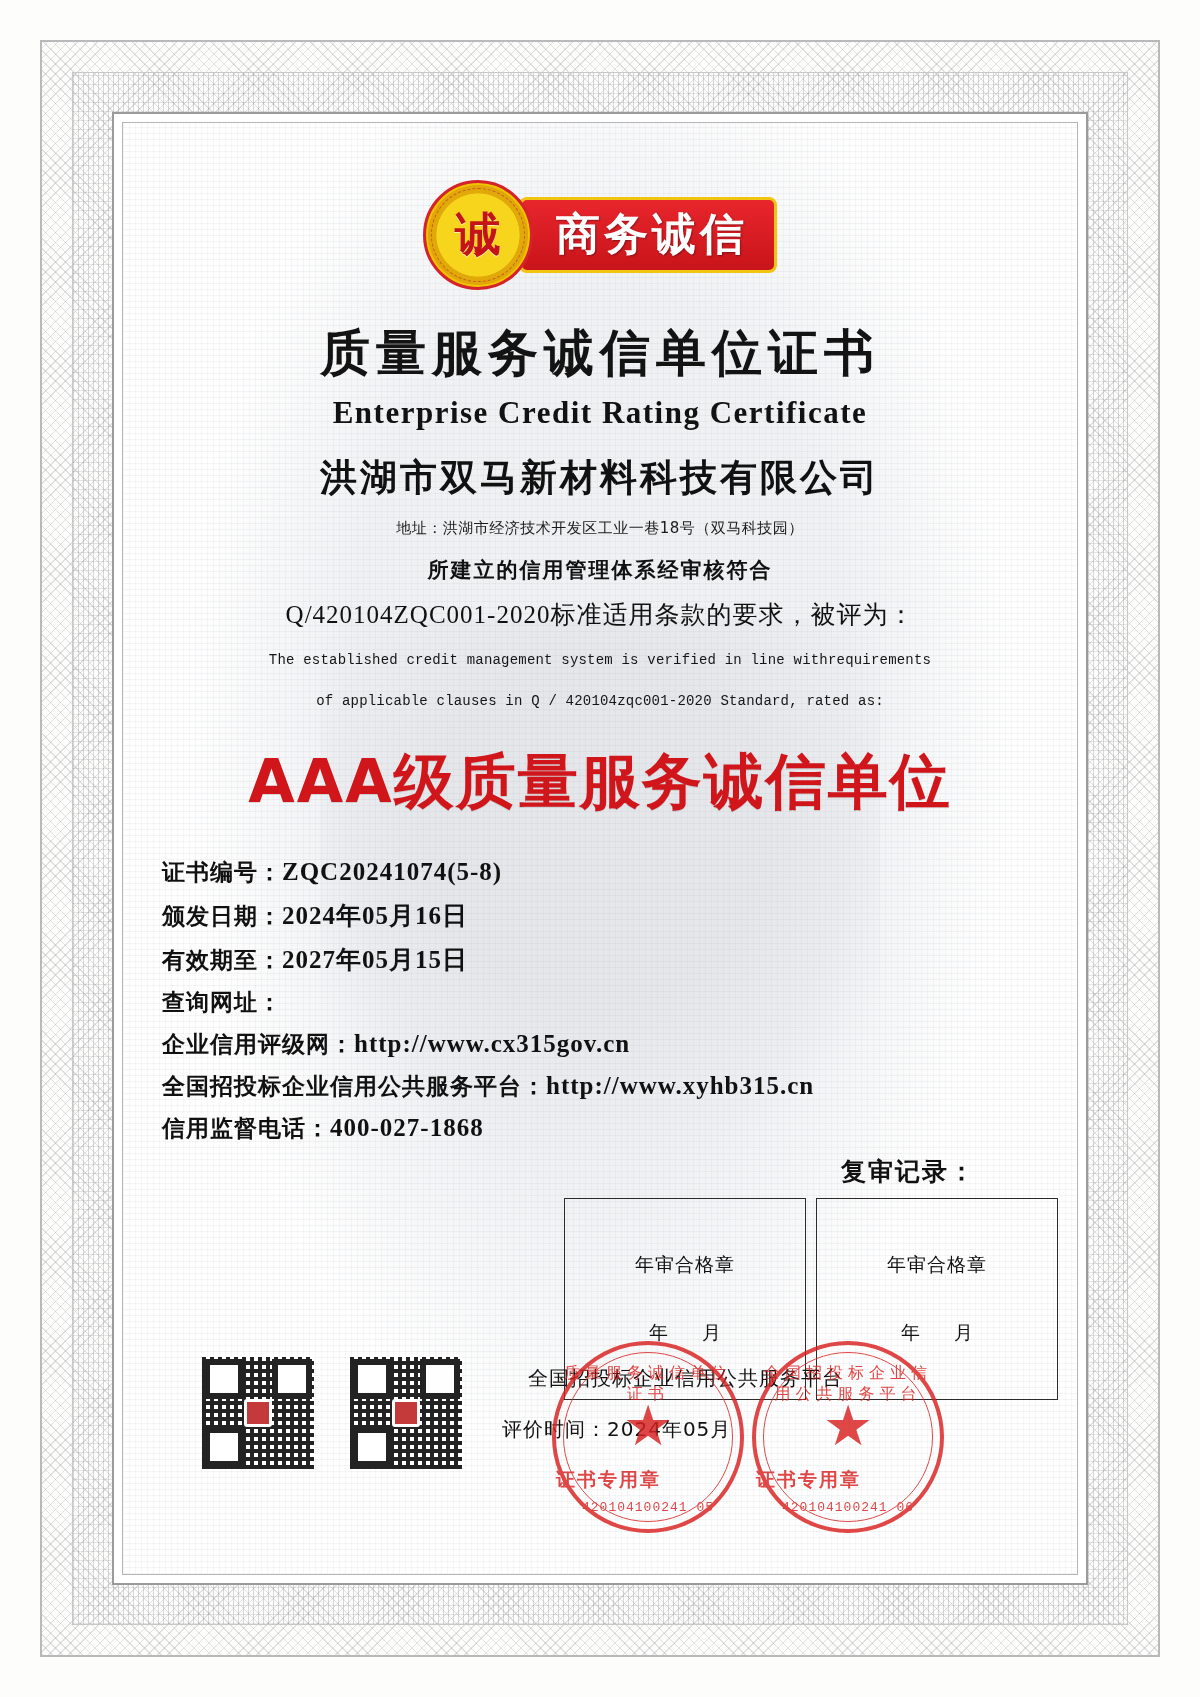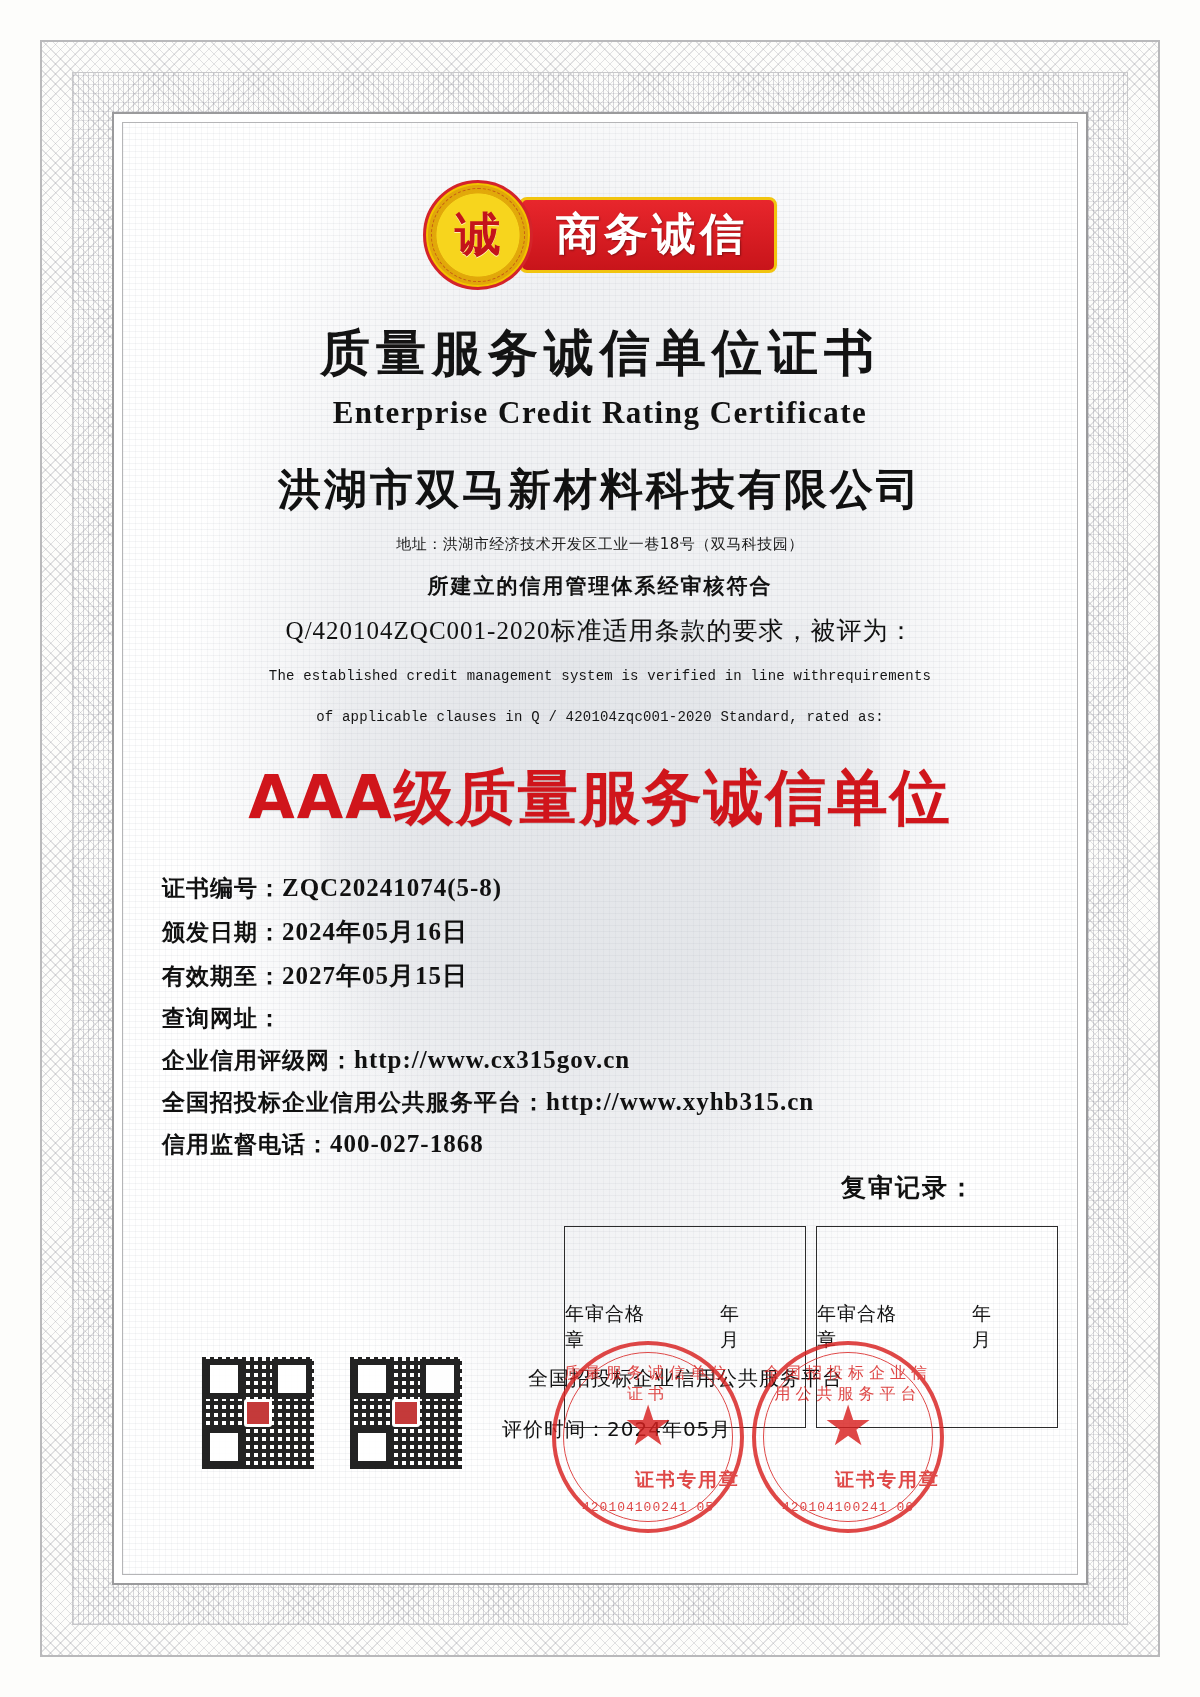--- a/index.html
+++ b/index.html
@@ -100,22 +100,22 @@
     font-family:"DejaVu Sans", sans-serif;
   }
   .title-en{
     text-align:center;
     font-size:31px;letter-spacing:1.5px;font-weight:bold;
     color:#121212;margin-top:8px;
     font-family:"Liberation Serif", serif;
   }
   .company{
     text-align:center;
-    font-size:43px;letter-spacing:3px;font-weight:bold;
-    color:#111;margin-top:30px;
+    font-size:37px;letter-spacing:3px;font-weight:bold;
+    color:#111;margin-top:22px;
     font-family:"DejaVu Sans", sans-serif;
   }
   .address{
     text-align:center;
     font-size:15px;color:#1a1a1a;margin-top:16px;letter-spacing:.5px;
     font-family:"DejaVu Sans", sans-serif;
   }
   .stmt1{
     text-align:center;font-size:21px;font-weight:bold;color:#111;
     margin-top:18px;letter-spacing:2px;
@@ -151,22 +151,22 @@
     margin-top:4px;text-align:right;padding-right:92px;
     font-size:25px;font-weight:bold;color:#111;letter-spacing:2px;
     font-family:"DejaVu Sans", sans-serif;
   }
   .boxes{
     margin-top:10px;display:flex;gap:10px;justify-content:flex-end;
     padding-right:10px;
   }
   .rbox{
     width:240px;height:200px;border:1.5px solid #2b2b2b;
-    display:flex;flex-direction:row;justify-content:center;align-items:center;
-    gap:42px;background:transparent;margin-top:12px;
+    display:flex;flex-direction:column;justify-content:center;align-items:center;
+    gap:42px;background:transparent;
   }
   .rbox .t1{font-size:19px;color:#111;letter-spacing:1px;font-family:"DejaVu Sans",sans-serif;}
   .rbox .t2{font-size:19px;color:#111;letter-spacing:14px;font-family:"DejaVu Sans",sans-serif;padding-left:14px;}
 
   
   .footer{
     position:absolute;left:0;right:0;bottom:30px;height:200px;
   }
   .qr{
     position:absolute;width:112px;height:112px;top:22px;
@@ -204,21 +204,21 @@
   .seal .inner{position:absolute;inset:7px;border-radius:50%;border:1.5px solid #d8201f;}
   .seal .star{
     position:absolute;left:50%;top:44%;transform:translate(-50%,-50%);
     font-size:56px;line-height:1;color:#d8201f;
   }
   .seal .arc{
     position:absolute;left:0;right:0;top:18px;text-align:center;
     font-size:16px;letter-spacing:5px;font-family:"DejaVu Sans",sans-serif;
   }
   .seal .mid{
-    position:absolute;left:0;right:0;top:122px;text-align:right;
+    position:absolute;left:0;right:0;top:122px;text-align:left;
     font-size:19px;font-weight:bold;letter-spacing:2px;font-family:Liberation Mono, monospace;
   }
   .seal .num{
     position:absolute;left:0;right:0;bottom:14px;text-align:center;
     font-size:13px;letter-spacing:1px;font-family:"Liberation Mono",monospace;
   }
   .seal.s1{left:420px;}
   .seal.s2{left:620px;}
 </style>
 </head>

